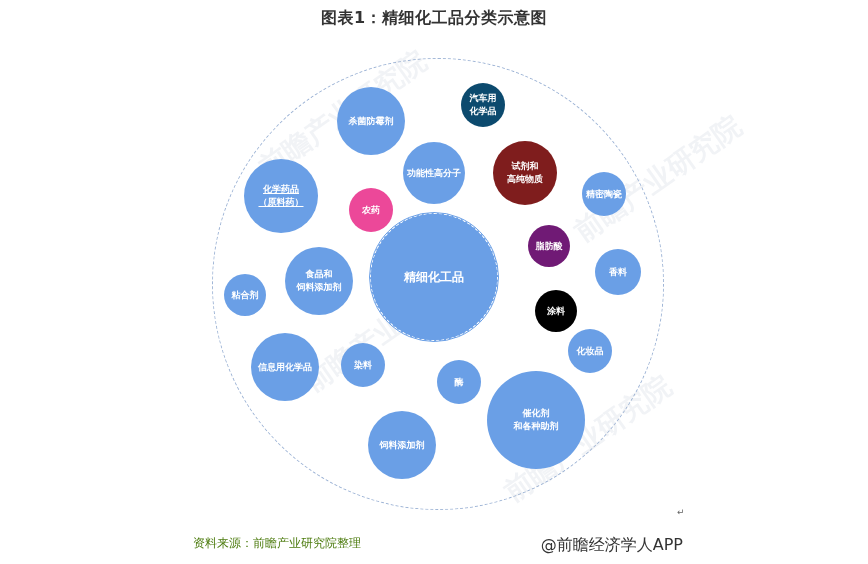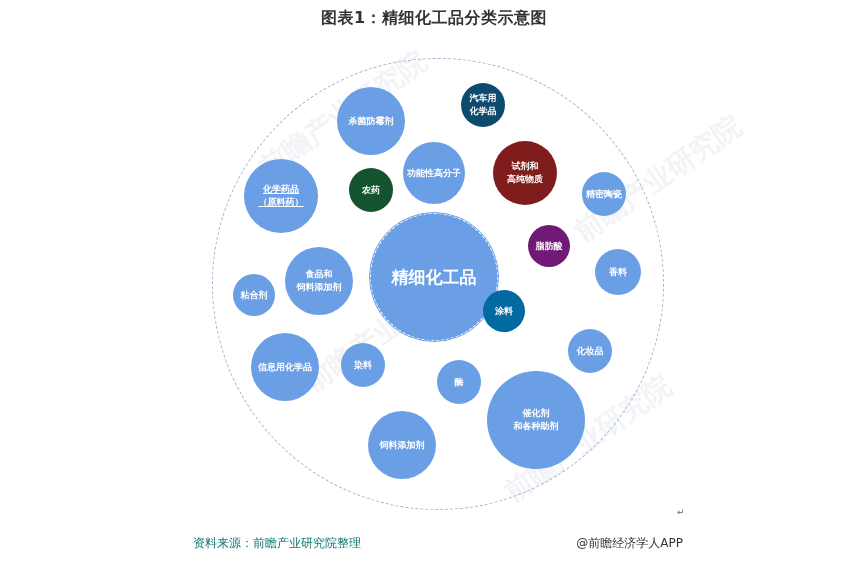--- a/index.html
+++ b/index.html
@@ -14,30 +14,30 @@
   .outer-ring {
     position: absolute; left: 212px; top: 58px; width: 452px; height: 452px;
     border-radius: 50%; border: 1.2px dashed #9fb5d6; box-sizing: border-box;
   }
   .bubble {
     position: absolute; border-radius: 50%; background: #6a9fe6;
     display: flex; align-items: center; justify-content: center; text-align: center;
     color: #ffffff; font-weight: bold; font-size: 9px; line-height: 13px;
     box-sizing: border-box; white-space: pre-line;
   }
-  .bubble.center { border: 1.5px dashed #ffffff; font-size: 17px; outline: 1px solid #6a9fe6; }
+  .bubble.center { border: 1.5px dashed #ffffff; font-size: 12px; outline: 1px solid #6a9fe6; }
   .watermark {
     position: absolute; color: rgba(180,190,205,0.18); font-weight: bold;
     transform: rotate(-35deg); font-size: 28px; pointer-events: none; white-space: nowrap;
   }
   .footer-left {
-    position: absolute; left: 193px; top: 535px; font-size: 12px; color: #0f766e;
+    position: absolute; left: 193px; top: 535px; font-size: 12px; color: #4d7c0f;
   }
   .footer-right {
-    position: absolute; right: 185px; top: 535px; font-size: 12px; color: #333333;
+    position: absolute; right: 185px; top: 535px; font-size: 16px; color: #333333;
   }
   .marker { position: absolute; left: 677px; top: 507px; font-size: 9px; color: #666666; }
 </style>
 </head>
 <body>
 
 <div class="title">图表1：精细化工品分类示意图</div>
 
 <div class="outer-ring"></div>
 
@@ -51,28 +51,28 @@
 <div id="bubble-layer">
     <div class="bubble center" style="left: 370px; top: 213px; width: 128px; height: 128px; background: rgb(106, 159, 230);"><span>精细化工品</span></div>
     <div class="bubble" style="left: 337px; top: 87px; width: 68px; height: 68px; background: rgb(106, 159, 230);"><span>杀菌防霉剂</span></div>
     <div class="bubble" style="left: 461px; top: 83px; width: 44px; height: 44px; background: #0c4a6e;"><span>汽车用
 化学品</span></div>
     <div class="bubble" style="left: 403px; top: 142px; width: 62px; height: 62px; background: rgb(106, 159, 230);"><span>功能性高分子</span></div>
     <div class="bubble" style="left: 493px; top: 141px; width: 64px; height: 64px; background: #7f1d1d;"><span>试剂和
 高纯物质</span></div>
     <div class="bubble" style="left: 244px; top: 159px; width: 74px; height: 74px; background: rgb(106, 159, 230); text-decoration: underline;"><span>化学药品
 （原料药）</span></div>
-    <div class="bubble" style="left: 349px; top: 168px; width: 44px; height: 44px; background: #14532d;"><span>农药</span></div>
+    <div class="bubble" style="left: 349px; top: 188px; width: 44px; height: 44px; background: #ec4899;"><span>农药</span></div>
     <div class="bubble" style="left: 582px; top: 172px; width: 44px; height: 44px; background: rgb(106, 159, 230);"><span>精密陶瓷</span></div>
     <div class="bubble" style="left: 528px; top: 225px; width: 42px; height: 42px; background: #701a75;"><span>脂肪酸</span></div>
     <div class="bubble" style="left: 595px; top: 249px; width: 46px; height: 46px; background: rgb(106, 159, 230);"><span>香料</span></div>
-    <div class="bubble" style="left: 233px; top: 274px; width: 42px; height: 42px; background: rgb(106, 159, 230);"><span>粘合剂</span></div>
+    <div class="bubble" style="left: 224px; top: 274px; width: 42px; height: 42px; background: rgb(106, 159, 230);"><span>粘合剂</span></div>
     <div class="bubble" style="left: 285px; top: 247px; width: 68px; height: 68px; background: rgb(106, 159, 230);"><span>食品和
 饲料添加剂</span></div>
-    <div class="bubble" style="left: 483px; top: 290px; width: 42px; height: 42px; background: #0369a1; justify-content: center;"><span>涂料</span></div>
+    <div class="bubble" style="left: 535px; top: 290px; width: 42px; height: 42px; background: #000000; justify-content: center;"><span>涂料</span></div>
     <div class="bubble" style="left: 568px; top: 329px; width: 44px; height: 44px; background: rgb(106, 159, 230); align-items: center;"><span>化妆品</span></div>
     <div class="bubble" style="left: 251px; top: 333px; width: 68px; height: 68px; background: rgb(106, 159, 230); justify-content: center;"><span>信息用化学品</span></div>
     <div class="bubble" style="left: 341px; top: 343px; width: 44px; height: 44px; background: rgb(106, 159, 230);"><span>染料</span></div>
     <div class="bubble" style="left: 437px; top: 360px; width: 44px; height: 44px; background: rgb(106, 159, 230);"><span>酶</span></div>
     <div class="bubble" style="left: 487px; top: 371px; width: 98px; height: 98px; background: rgb(106, 159, 230);"><span>催化剂
 和各种助剂</span></div>
     <div class="bubble" style="left: 368px; top: 411px; width: 68px; height: 68px; background: rgb(106, 159, 230);"><span>饲料添加剂</span></div>
   </div>
 
 <div class="marker">↵</div>

